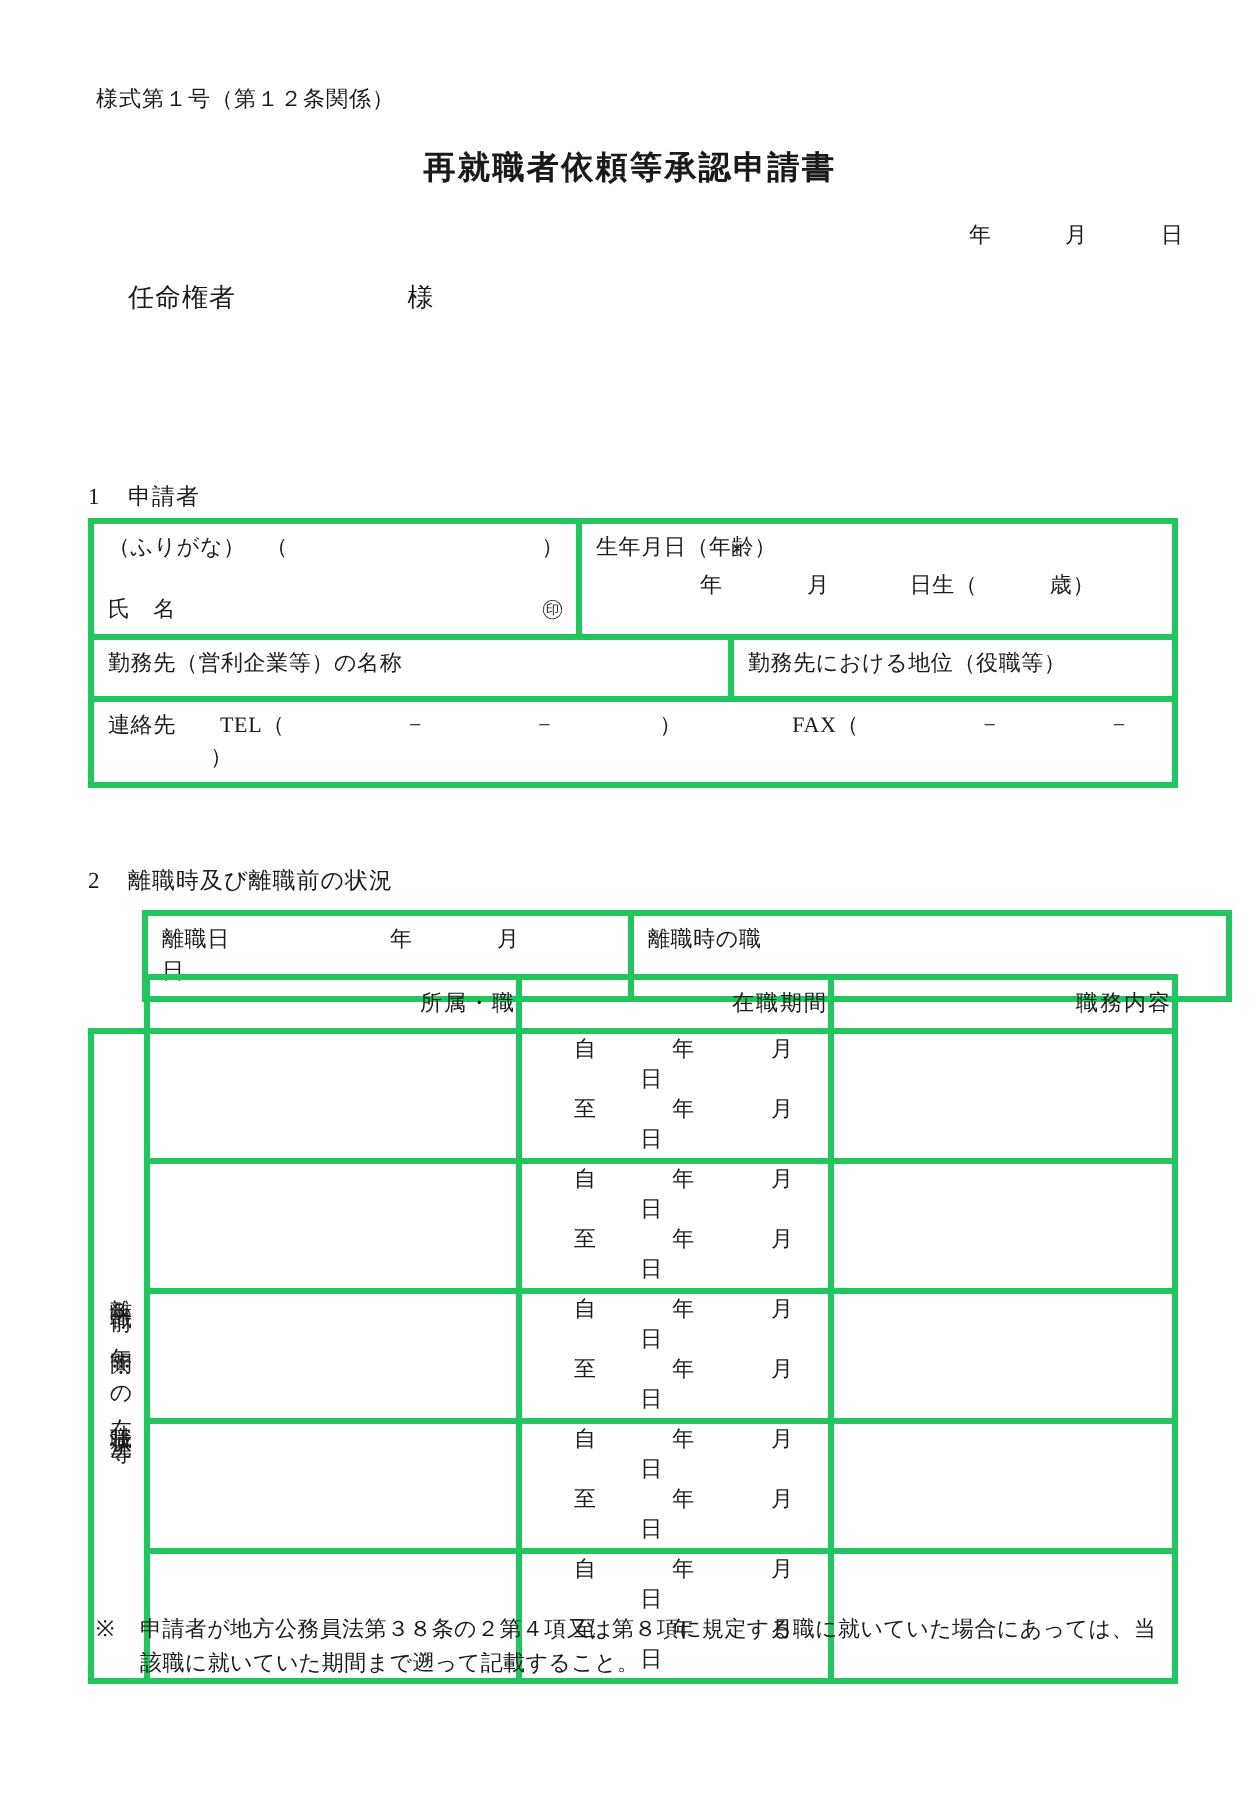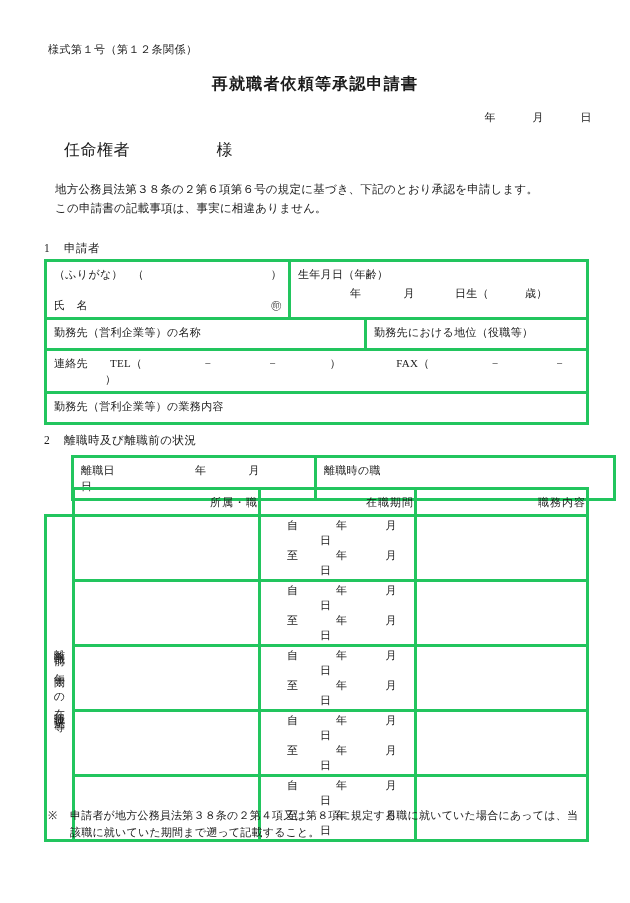--- a/index.html
+++ b/index.html
@@ -49,21 +49,21 @@
     letter-spacing: 0.5px;
   }
   .date-line span { display: inline-block; }
   .date-line .gap-y { width: 30px; }
   .date-line .gap-m { width: 30px; }
 
   .addressee {
     position: absolute;
     left: 64px;
     top: 140px;
-    font-size: 16px;
+    font-size: 13px;
     letter-spacing: 0.5px;
   }
   .addressee .sama { margin-left: 82px; }
 
   .lead {
     position: absolute;
     left: 48px;
     top: 180px;
     font-size: 11.5px;
     line-height: 19px;
@@ -227,24 +227,20 @@
     <span>月</span>
     <span class="gap-m"></span>
     <span>日</span>
   </div>
 
   <div class="addressee">
     <span>任命権者</span>
     <span class="sama">様</span>
   </div>
 
-  <div class="lead">
-    <div class="l1">地方公務員法第３８条の２第６項第６号の規定に基づき、下記のとおり承認を申請します。</div>
-    <div class="l2">この申請書の記載事項は、事実に相違ありません。</div>
-  </div>
 
   <div class="sec-head" id="sec1-head">
     <span class="num">1</span><span>申請者</span>
   </div>
 
   <table class="form" id="tbl-applicant">
     <colgroup>
       <col style="width:244px">
       <col style="width:76px">
       <col style="width:222px">
@@ -300,25 +296,20 @@
             <span class="tel-fax-pad">FAX（</span>
             <span class="tel-gap1"></span>
             <span>−</span>
             <span class="tel-gap2"></span>
             <span>−</span>
             <span class="tel-gap3"></span>
             <span>）</span>
           </div>
         </td>
       </tr>
-      <tr class="row-h48">
-        <td colspan="3">
-          <span>勤務先（営利企業等）の業務内容</span>
-        </td>
-      </tr>
     </tbody>
   </table>
 
   <div class="sec-head" id="sec2-head">
     <span class="num">2</span><span>離職時及び離職前の状況</span>
   </div>
 
   <table class="form" id="tbl-leave">
     <colgroup>
       <col style="width:243px">

